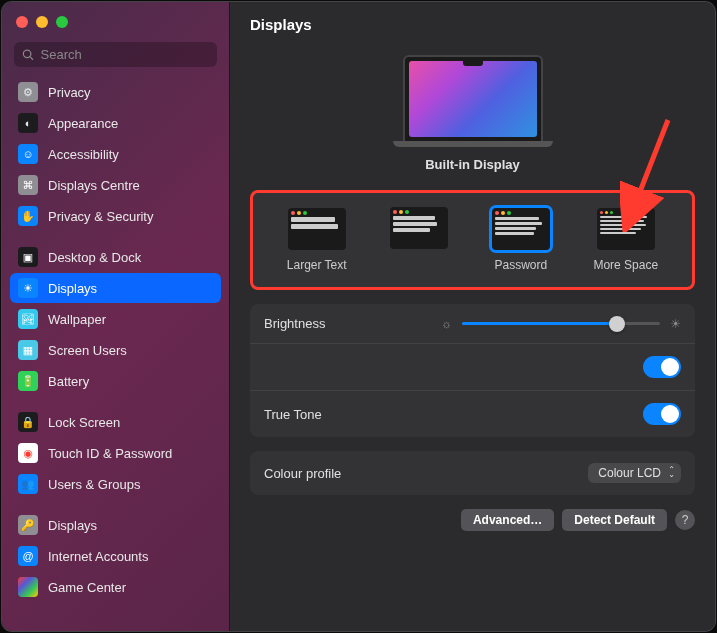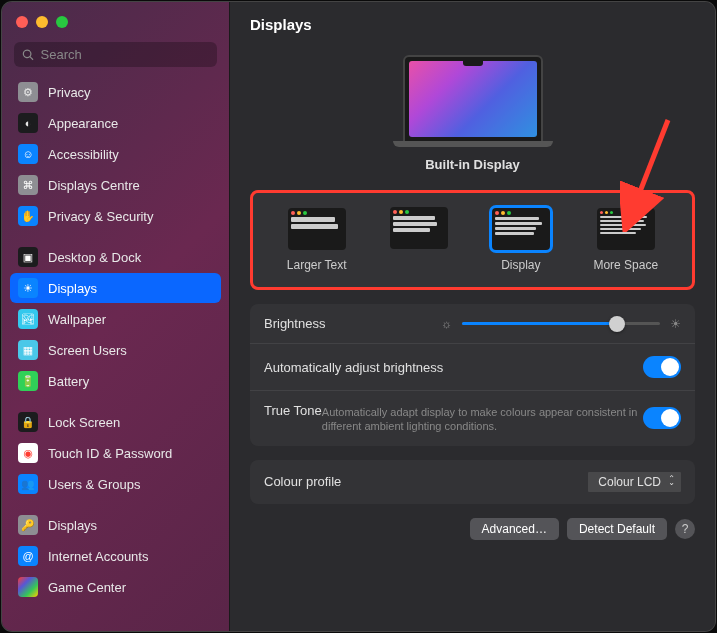--- a/index.html
+++ b/index.html
@@ -78,25 +78,25 @@
     .slider-wrap { display: flex; align-items: center; gap: 10px; margin-left: auto; width: 240px; }
     .slider { flex: 1; height: 3px; background: #555; border-radius: 2px; position: relative; }
     .slider-fill { position: absolute; left: 0; top: 0; bottom: 0; width: 78%; background: #0a84ff; border-radius: 2px; }
     .slider-knob { position: absolute; left: 78%; top: 50%; transform: translate(-50%,-50%); width: 16px; height: 16px; background: #d0d0d0; border-radius: 50%; box-shadow: 0 1px 3px rgba(0,0,0,0.4); }
     .sun { color: #888; font-size: 12px; }
     
     .toggle { width: 38px; height: 22px; background: #0a84ff; border-radius: 11px; position: relative; cursor: pointer; }
     .toggle::after { content: ''; position: absolute; right: 2px; top: 2px; width: 18px; height: 18px; background: #fff; border-radius: 50%; }
     
     .select-row { display: flex; align-items: center; padding: 12px 14px; justify-content: space-between; }
-    .select-btn { background: #48484a; color: #e0e0e0; border: none; padding: 3px 20px 3px 10px; border-radius: 1px; font-size: 12px; position: relative; cursor: pointer; }
+    .select-btn { background: #48484a; color: #e0e0e0; border: none; padding: 3px 20px 3px 10px; border-radius: 6px; font-size: 12px; position: relative; cursor: pointer; }
     .select-chev { position: absolute; right: 6px; top: 50%; transform: translateY(-50%); font-size: 8px; line-height: 0.6; }
     
     .bottom-btns { display: flex; justify-content: flex-end; gap: 8px; align-items: center; }
-    .btn { background: #545458; color: #fff; border: none; padding: 4px 12px; border-radius: 5px; font-size: 12px; cursor: pointer; }
+    .btn { background: #545458; color: #fff; border: none; padding: 4px 12px; border-radius: 5px; font-size: 12px; cursor: pointer; font-weight: bold; }
     .help-btn { width: 20px; height: 20px; border-radius: 50%; background: #545458; color: #ccc; display: flex; align-items: center; justify-content: center; font-size: 12px; cursor: pointer; }
     
     .watermark { position: absolute; top: 30px; right: 22px; color: rgba(255,255,255,0.5); font-size: 18px; font-style: italic; font-family: Georgia, serif; pointer-events: none; }
     
     .arrow-annotation { position: absolute; top: 110px; right: 35px; pointer-events: none; }
     
     .sb-list::-webkit-scrollbar { width: 0; }
   </style>
 </head>
 <body>
@@ -233,21 +233,21 @@
             <div class="res-dots">
                 <div class="res-dot" style="background:#ff5f57"></div>
                 <div class="res-dot" style="background:#febc2e"></div>
                 <div class="res-dot" style="background:#28c840"></div>
               </div>
             <div class="res-text-line" style="width:85%;height:3px"></div>
             <div class="res-text-line" style="width:90%;height:3px"></div>
             <div class="res-text-line" style="width:80%;height:3px"></div>
             <div class="res-text-line" style="width:75%;height:3px"></div>
           </div>
-          <span class="res-label">Display</span>
+          <span class="res-label">Password</span>
         </div>
         <div class="res-opt">
           <div class="res-thumb">
             <div class="res-dots">
                 <div class="res-dot" style="background:#ff5f57;width:3px;height:3px"></div>
                 <div class="res-dot" style="background:#febc2e;width:3px;height:3px"></div>
                 <div class="res-dot" style="background:#28c840;width:3px;height:3px"></div>
               </div>
             <div class="res-text-line" style="width:90%"></div>
             <div class="res-text-line" style="width:85%"></div>
@@ -265,29 +265,27 @@
           <div class="slider-wrap">
             <span class="sun">☼</span>
             <div class="slider">
               <div class="slider-fill"></div>
               <div class="slider-knob"></div>
             </div>
             <span class="sun">☀</span>
           </div>
         </div>
         <div class="setting-row">
-          <span class="setting-label">Automatically adjust brightness</span>
           <div class="setting-control">
               <div class="toggle"></div>
             </div>
         </div>
         <div class="setting-row">
           <div class="setting-col">
             <span class="setting-label">True Tone</span>
-            <span class="setting-desc">Automatically adapt display to make colours appear consistent in different ambient lighting conditions.</span>
           </div>
           <div class="setting-control">
               <div class="toggle"></div>
             </div>
         </div>
       </div>
 
       <div class="settings-block">
         <div class="select-row">
           <span class="setting-label">Colour profile</span>

